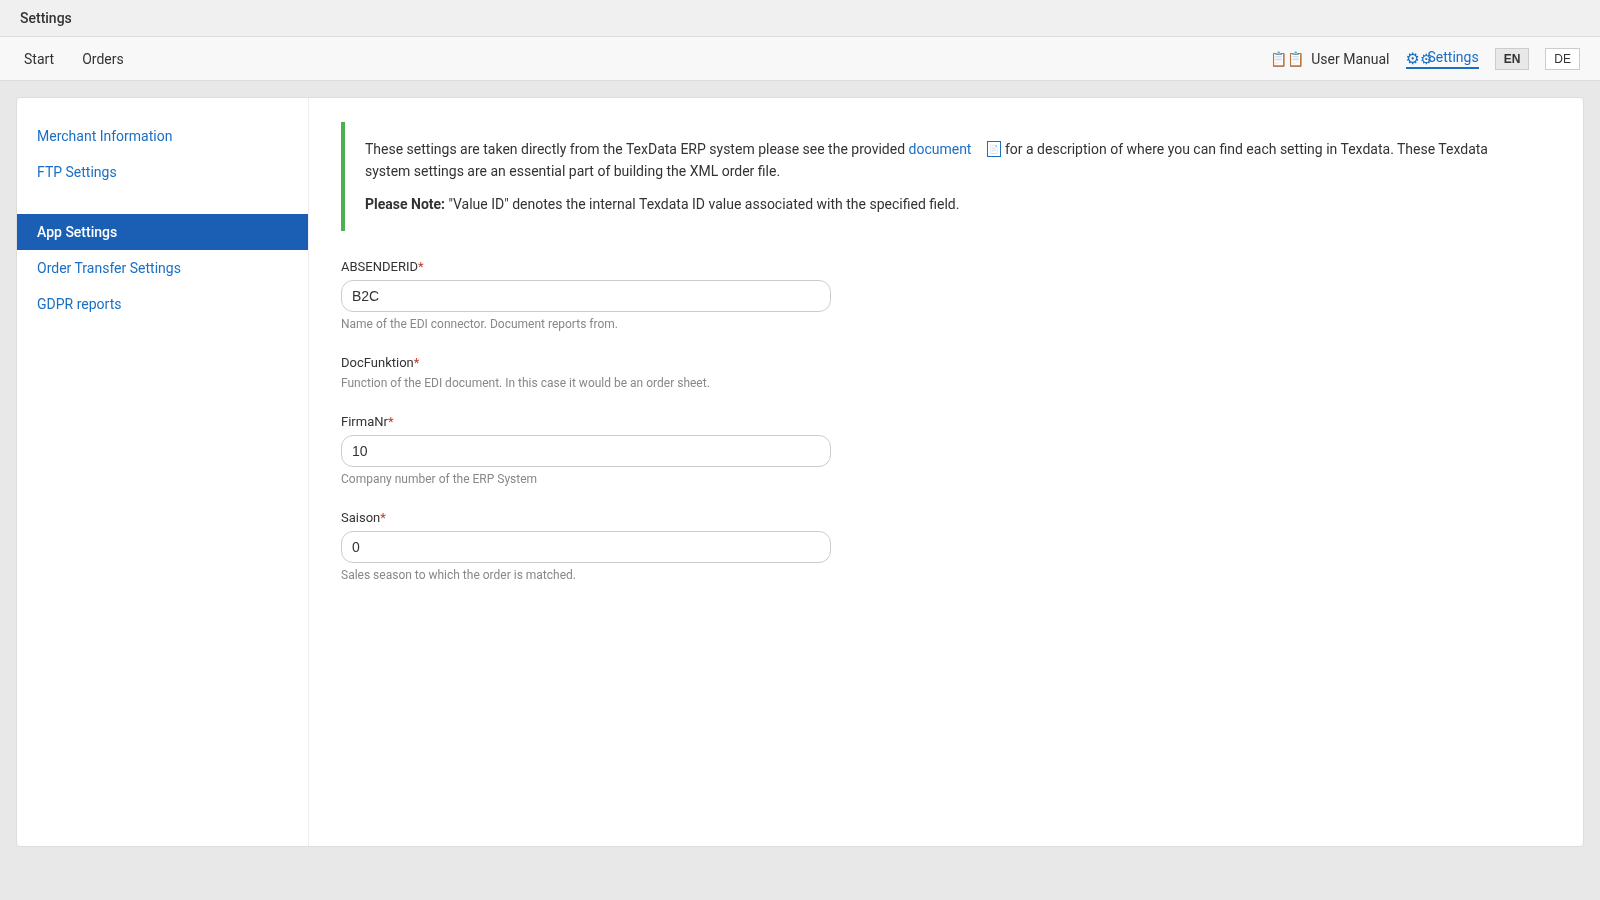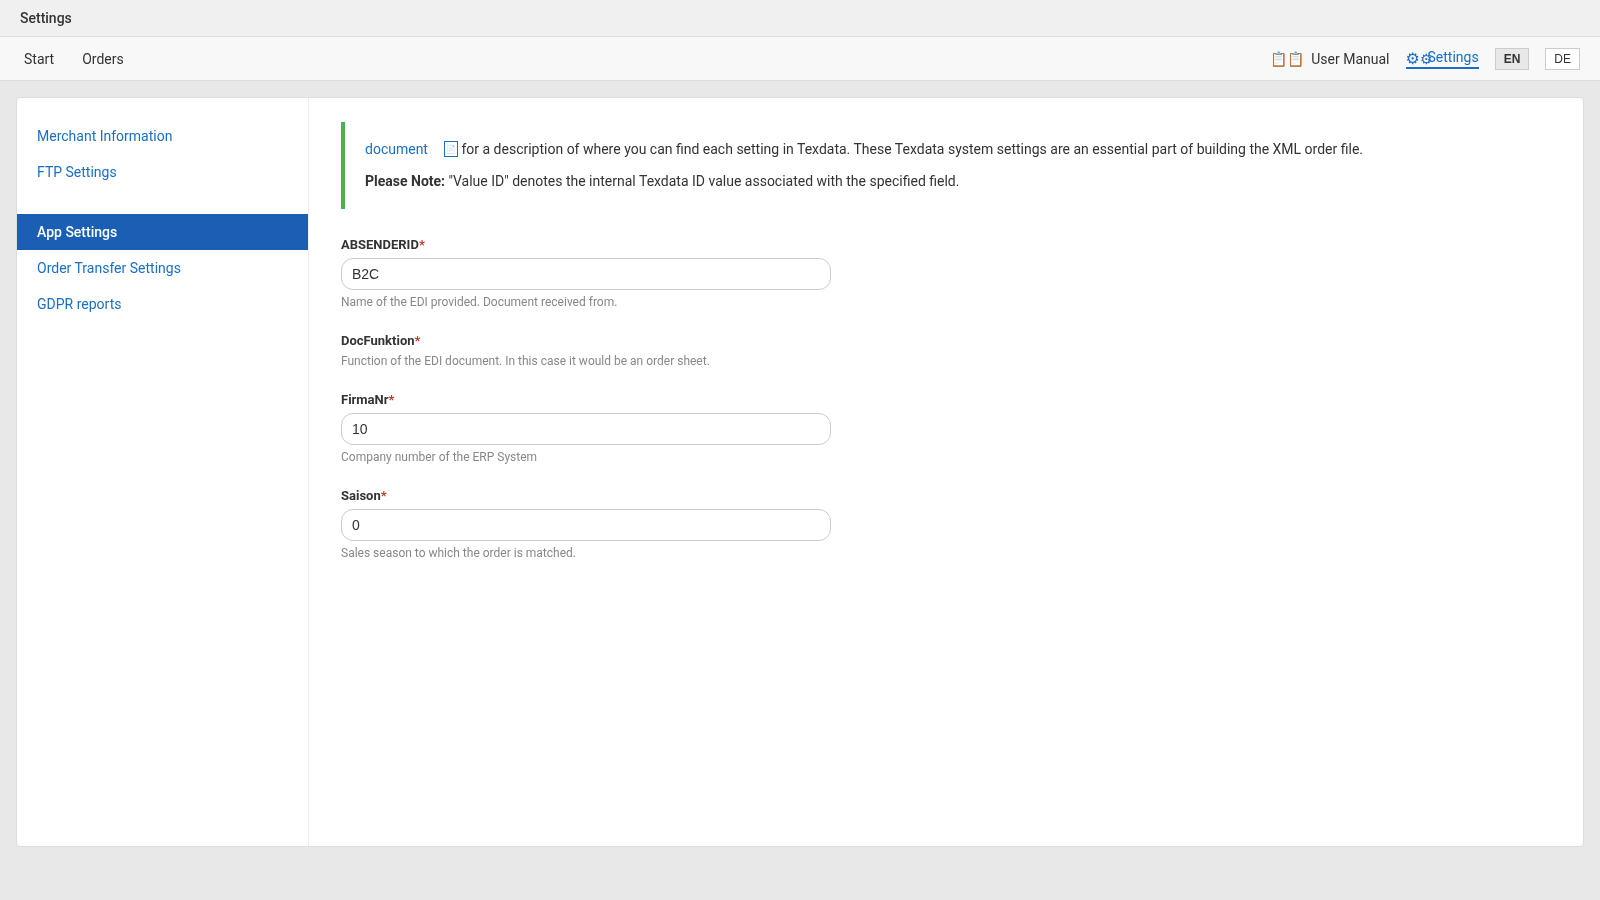--- a/index.html
+++ b/index.html
@@ -160,21 +160,21 @@
 
     .note-bold { font-weight: bold; }
 
     
     .field-group {
       margin-bottom: 24px;
     }
 
     .field-label {
       font-size: 13px;
-      font-weight: 700;
+      font-weight: 400;
       color: #333;
       margin-bottom: 6px;
       display: block;
     }
 
     .field-required {
       color: #c0392b;
     }
 
     .field-input {
@@ -248,36 +248,36 @@
       <a class="sidebar-item" href="#">FTP Settings</a>
       <a class="sidebar-item active" href="#">App Settings</a>
       <a class="sidebar-item" href="#">Order Transfer Settings</a>
       <a class="sidebar-item" href="#">GDPR reports</a>
     </aside>
 
     <main class="main-content">
 
       <div class="info-box">
         <p>
-          <a class="doc-link" href="#">
+          <span>These settings are taken directly from the TexData ERP system please see the provided </span><a class="doc-link" href="#">
               <span>document</span>
               <span class="file-icon">📄</span>
             </a><span> for a description of where you can find each setting in Texdata. These Texdata system settings are an essential part of building the XML order file.</span>
         </p>
         <p>
           <span class="note-bold">Please Note:</span><span> "Value ID" denotes the internal Texdata ID value associated with the specified field.</span>
         </p>
       </div>
 
       <div class="field-group">
         <label class="field-label">
           ABSENDERID<span class="field-required">*</span>
         </label>
         <input class="field-input" type="text" value="B2C" style="">
-        <div class="field-help">Name of the EDI provided. Document received from.</div>
+        <div class="field-help">Name of the EDI connector. Document reports from.</div>
       </div>
 
       <div class="field-group">
         <label class="field-label">
           DocFunktion<span class="field-required">*</span>
         </label>
         <div class="field-help">Function of the EDI document. In this case it would be an order sheet.</div>
       </div>
 
       <div class="field-group">

